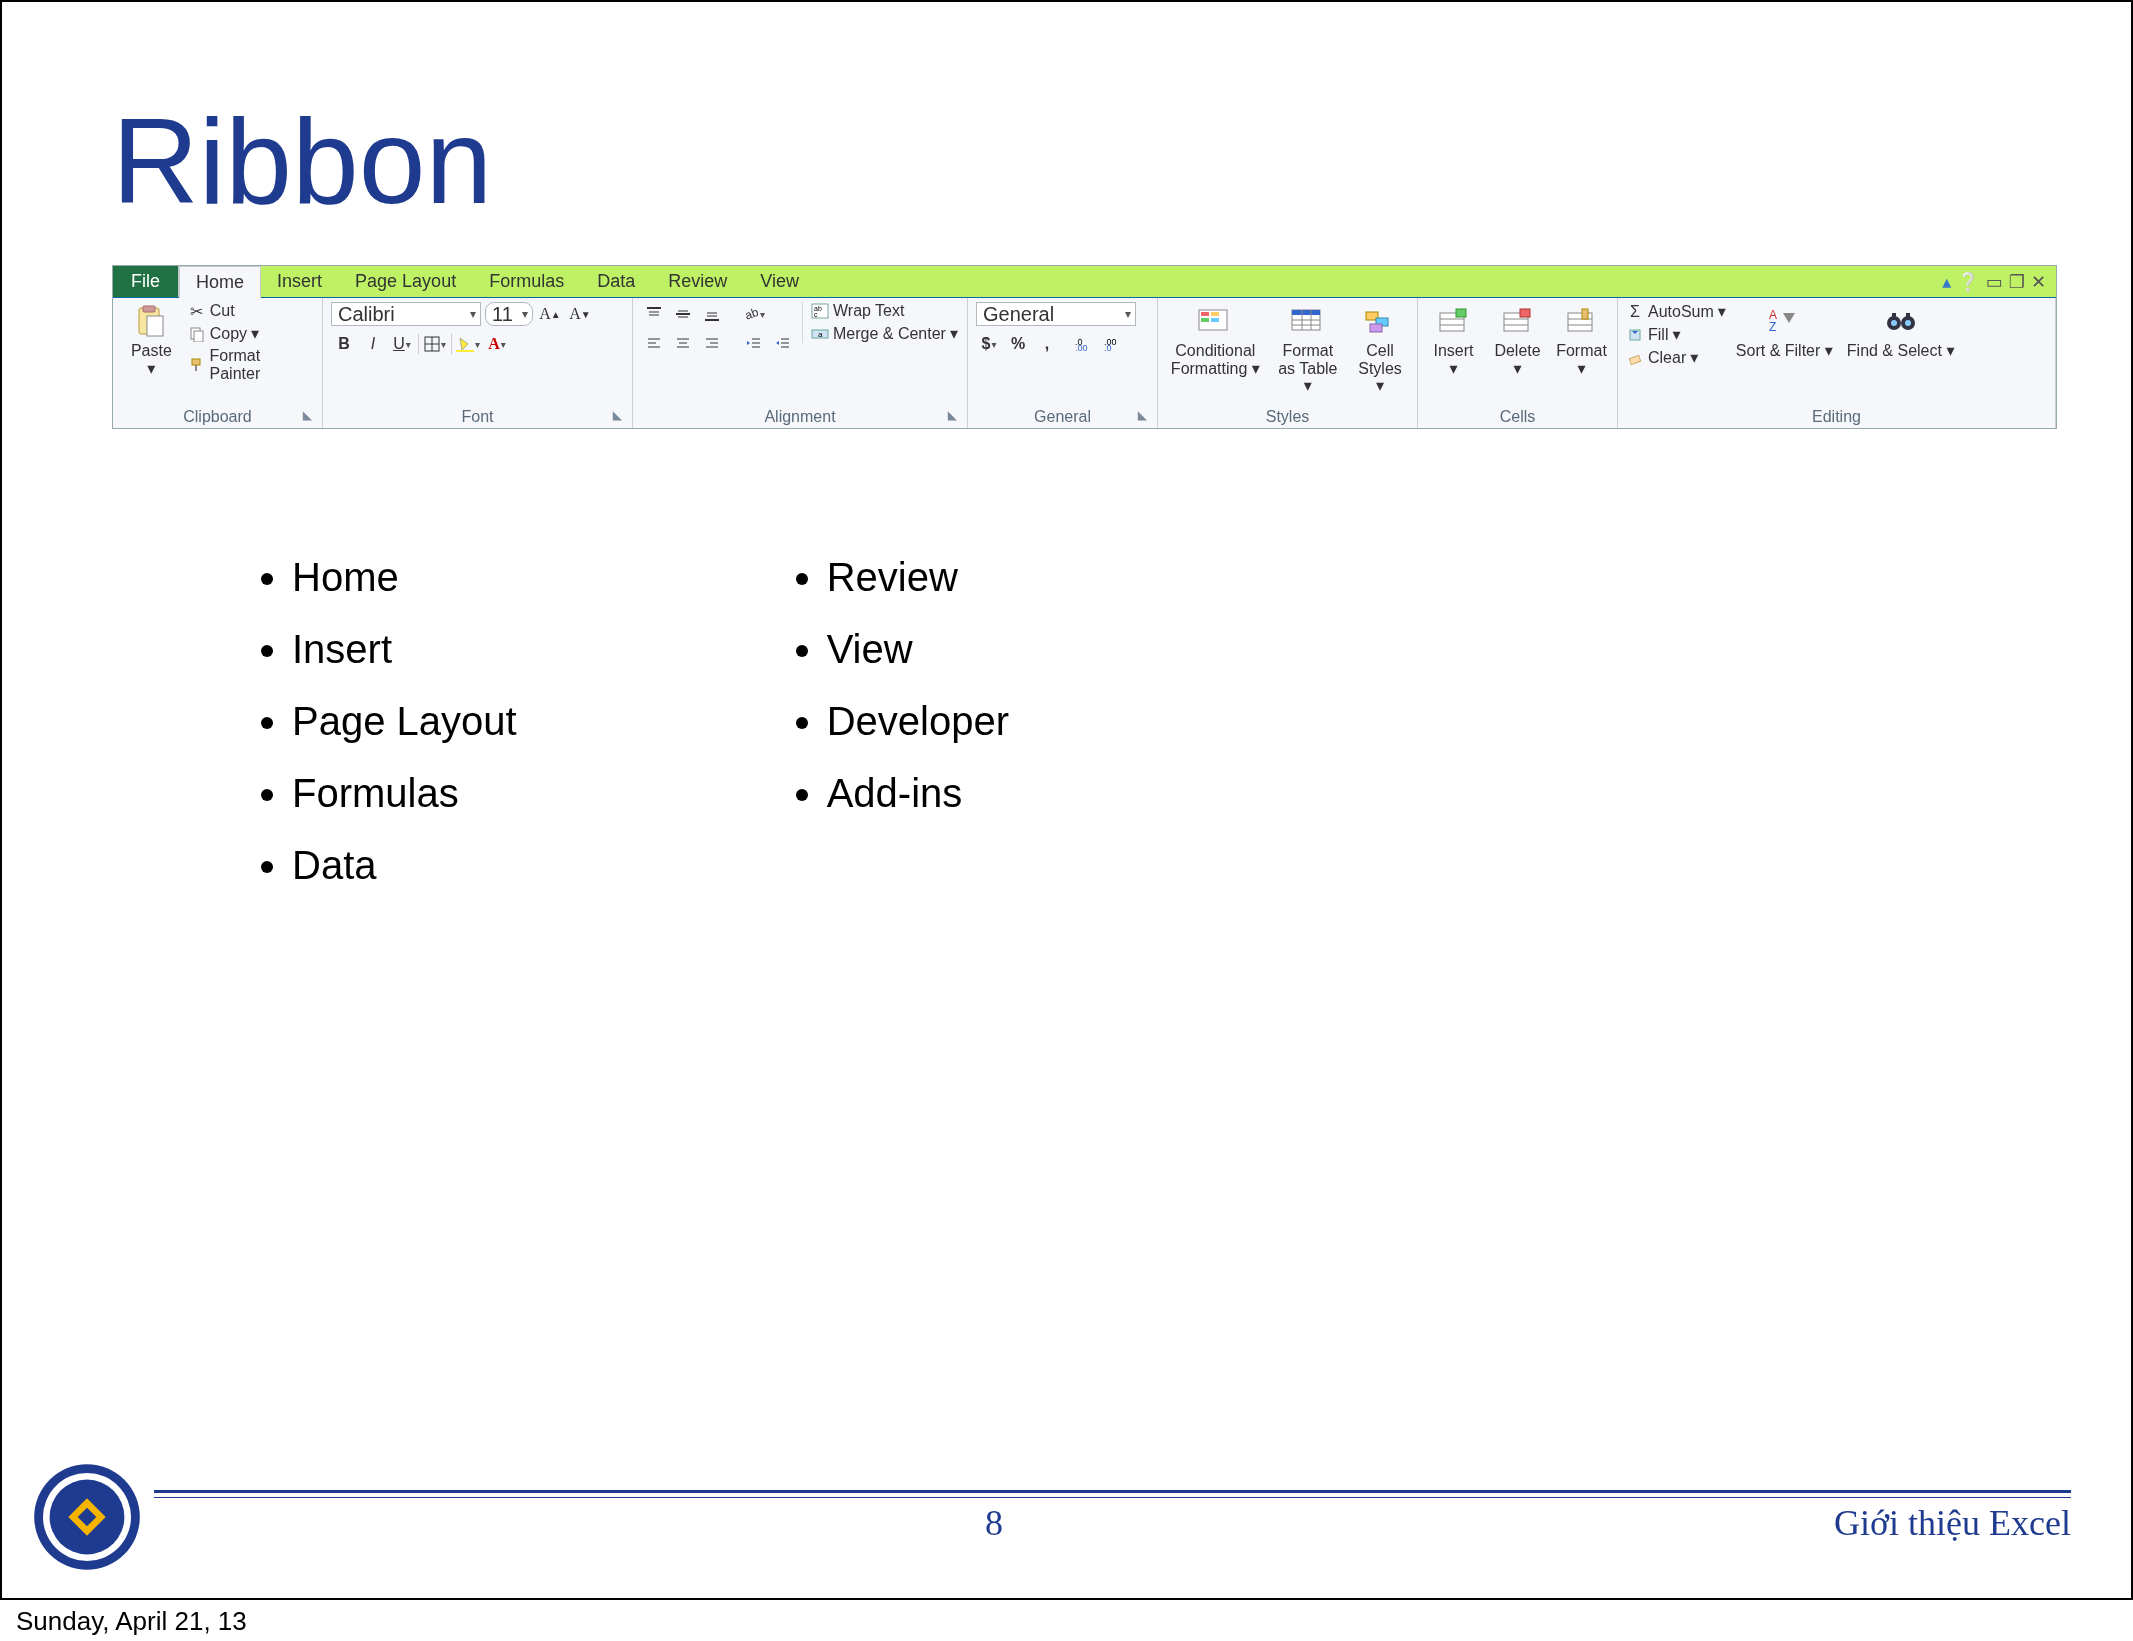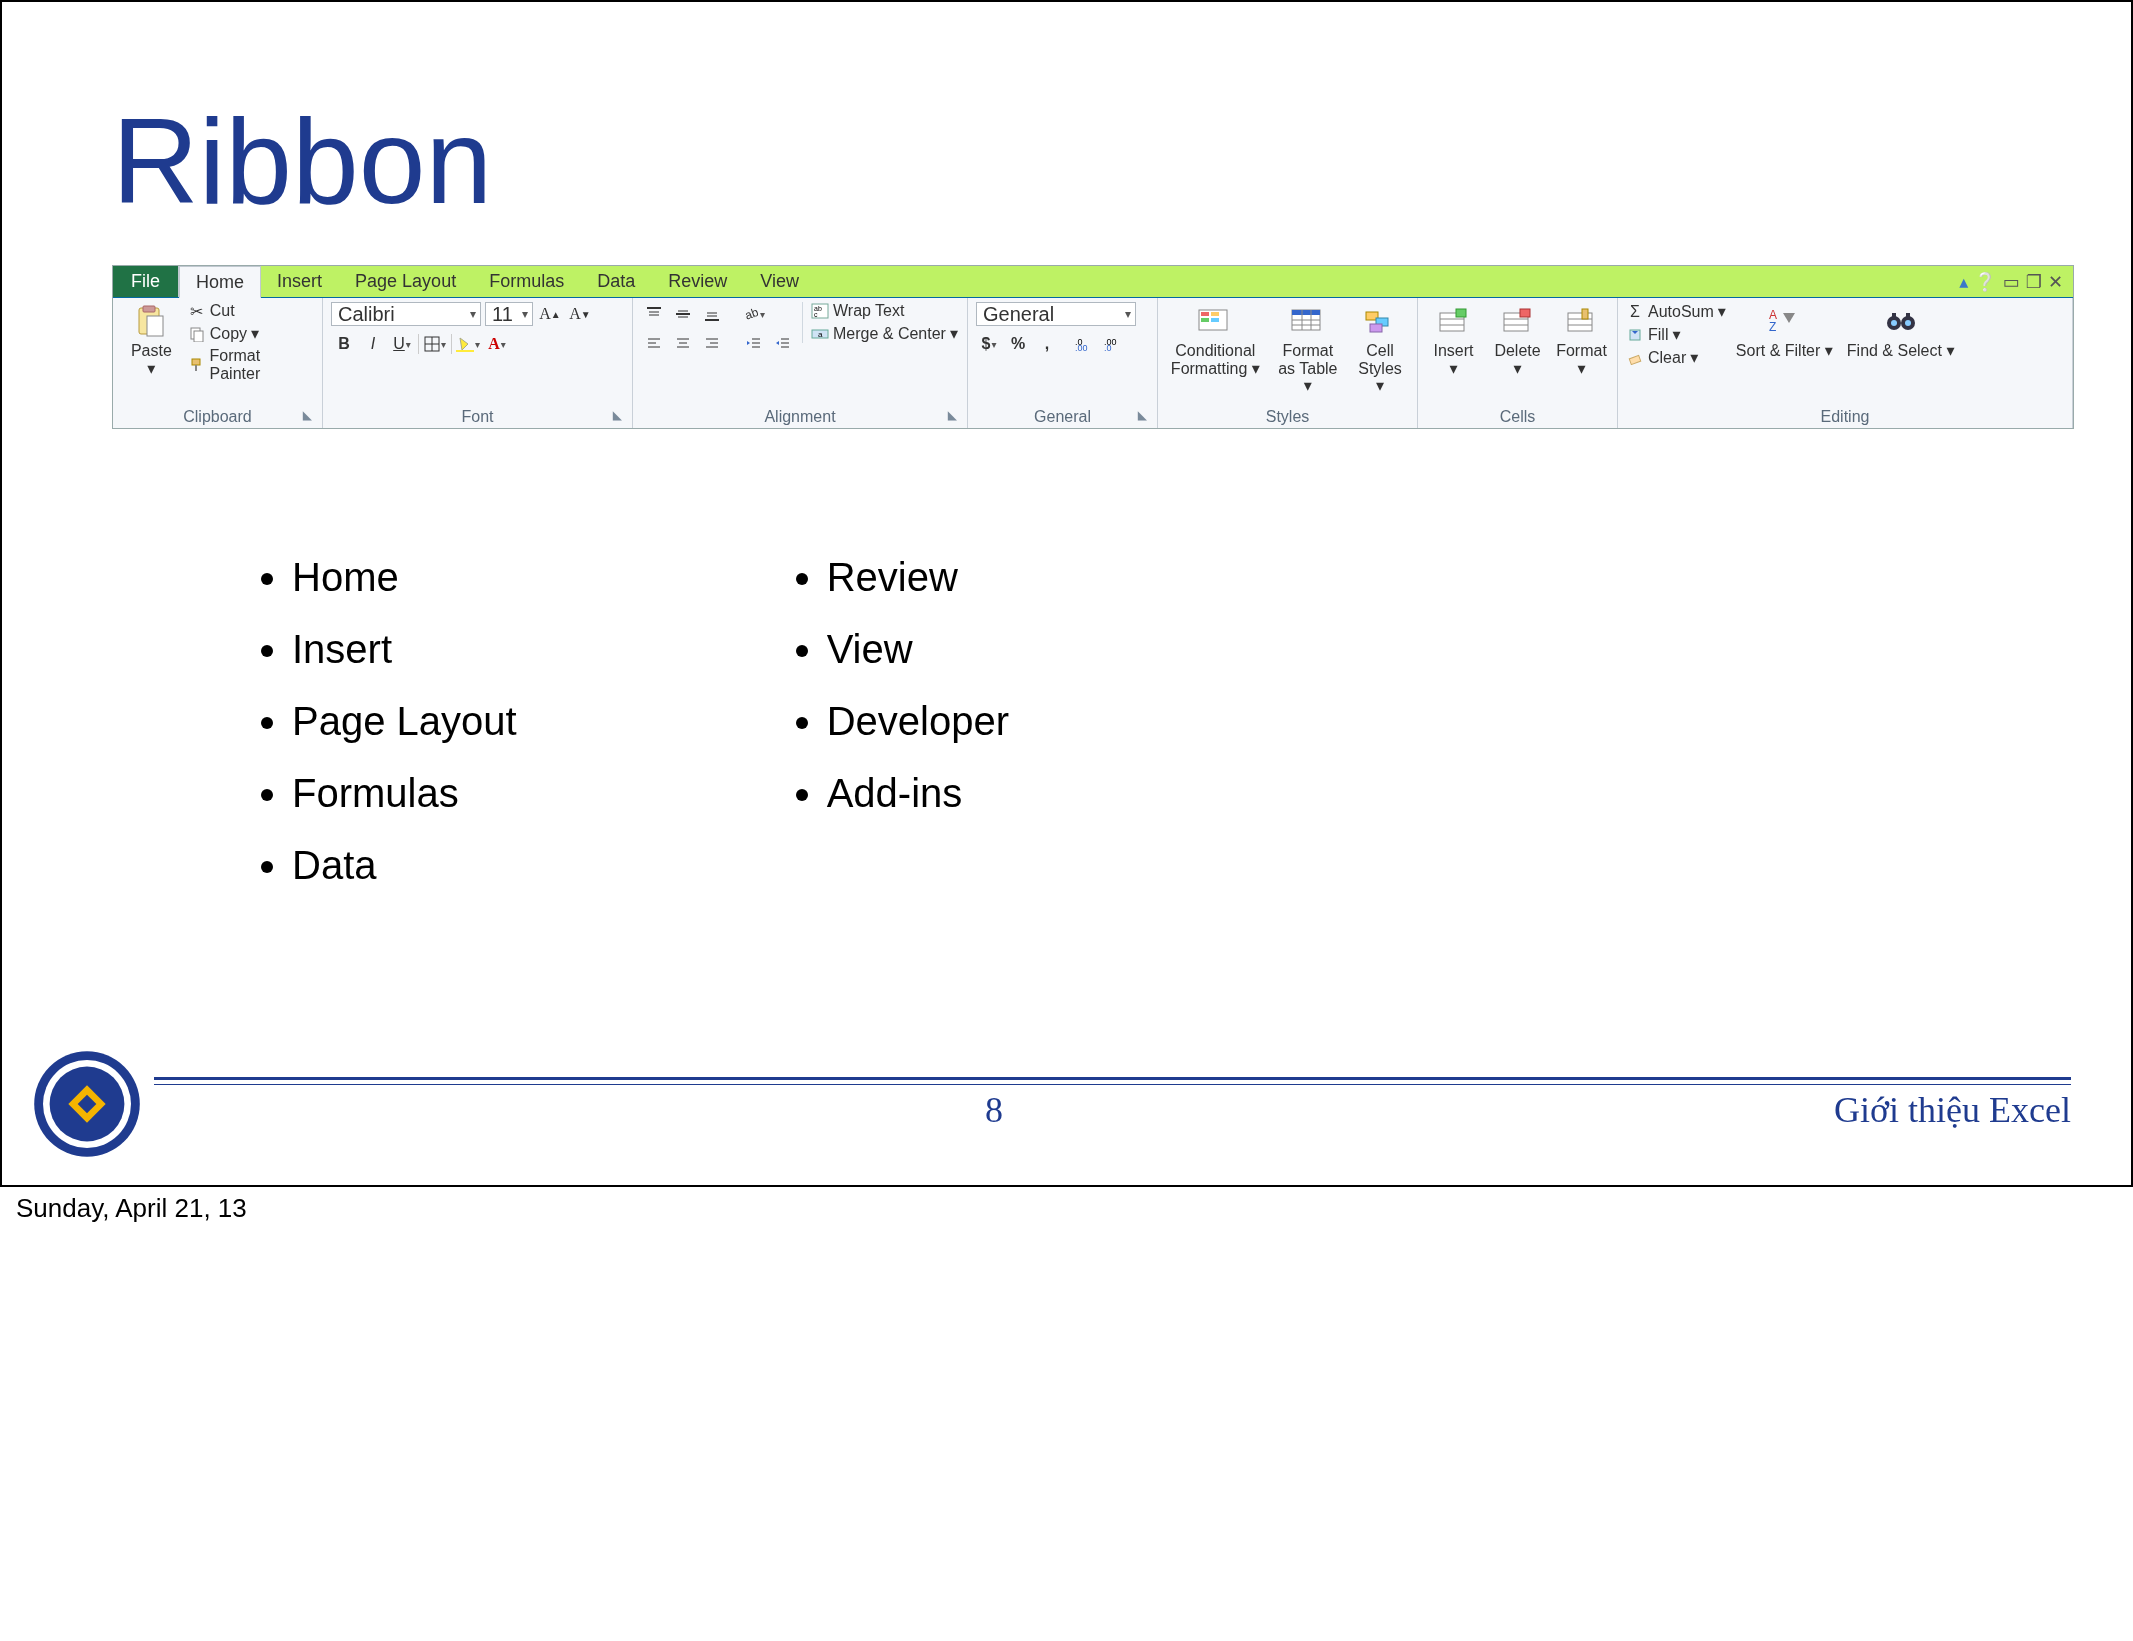--- a/index.html
+++ b/index.html
@@ -5,24 +5,24 @@
   * { box-sizing: border-box; }
   body {
     margin: 0;
     font-family: Arial, Helvetica, sans-serif;
     background: #fff;
     color: #000;
     width: 2133px;
   }
   .slide {
     width: 2133px;
-    height: 1187px;
+    height: 1600px;
     border: 2px solid #000;
     position: relative;
-    padding: 90px 57px 0 110px;
+    padding: 90px 74px 0 110px;
   }
   .title {
     font-size: 120px;
     color: #1f3b8f;
     font-weight: 400;
     margin: 0 0 35px 0;
     font-family: Arial, sans-serif;
   }
   
   .ribbon {
@@ -263,21 +263,21 @@
           </div>
         </div>
         <div class="group-label"><span>Clipboard</span><span class="launcher">◣</span></div>
       </div>
 
       <div class="group" style="width:310px;">
         <div class="group-body">
           <div class="col" style="gap:6px;">
             <div class="row">
               <span class="select" style="width:150px;">Calibri</span>
-              <span class="select" style="width:48px;">11</span>
+              <span class="select" style="width:48px;border-radius:9px;">11</span>
               <span class="icon-btn" style="font-family:serif;">A<sup style="font-size:10px;">▲</sup></span>
               <span class="icon-btn" style="font-family:serif;">A<sup style="font-size:10px;">▼</sup></span>
             </div>
             <div class="icon-row">
               <span class="icon-btn">
                   <b>B</b>
                 </span>
               <span class="icon-btn">
                   <i>I</i>
                 </span>

